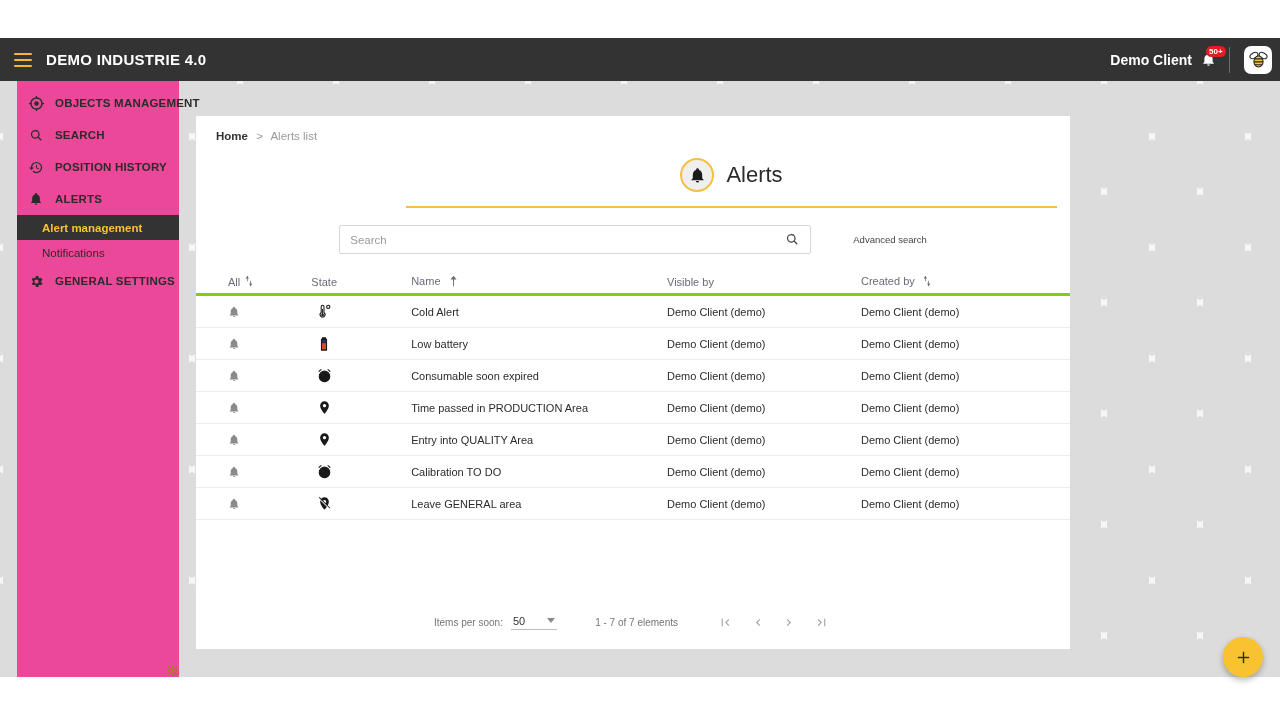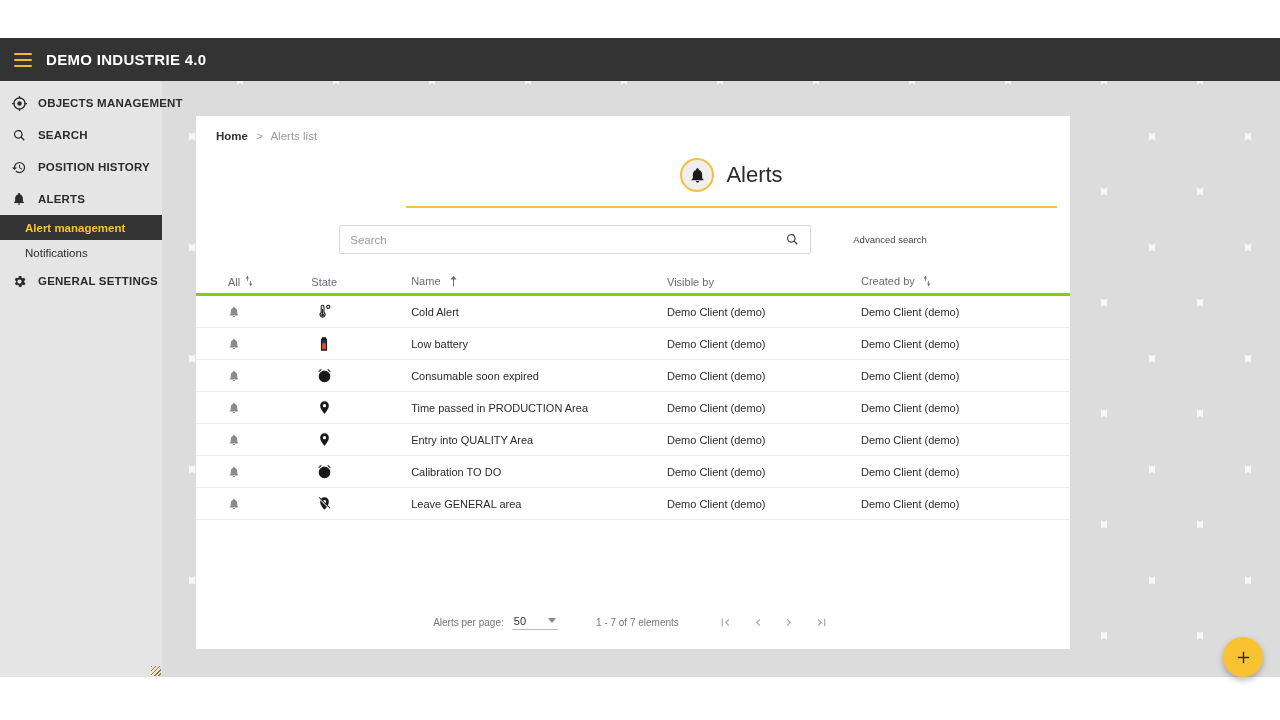--- a/index.html
+++ b/index.html
@@ -48,22 +48,22 @@
     background-color: #f7f7f7;
     background-image:
       repeating-linear-gradient(120deg, #dcdcdc 0 2px, transparent 2px 100%),
       repeating-linear-gradient(60deg, #dcdcdc 0 2px, transparent 2px 100%);
     overflow: hidden;
   }
   .hexbg svg { position: absolute; left:0; top:0; }
 
   
   .sidebar {
-    position: absolute; left: 0; top: 81px; width: 162px; height: 596px;
-    background: #e5e5e5; z-index: 5; padding-top: 6px;
+    position: absolute; left: 17px; top: 81px; width: 162px; height: 596px;
+    background: #ec4899; z-index: 5; padding-top: 6px;
   }
   .nav-item {
     display: flex; align-items: center; height: 32px; padding: 0 10px;
     color: #2b2b2b; cursor: pointer;
   }
   .nav-item .nav-ico {
     width: 18px; height: 18px; display:flex; align-items:center; justify-content:center;
     margin-right: 10px; flex: 0 0 18px;
   }
   .nav-item .nav-ico svg { fill: #2b2b2b; }
@@ -165,20 +165,38 @@
 <div id="app">
 
   <div class="topbar">
     <div class="hamburger">
       <i></i>
         <i></i>
         <i></i>
     </div>
     <div class="brand-title">DEMO INDUSTRIE 4.0</div>
 
+    <div class="topbar-right">
+      <span class="client-name">Demo Client</span>
+      <div class="bell-wrap">
+        <svg width="15" height="15" viewBox="0 0 24 24">
+          <path d="M12 22a2.2 2.2 0 0 0 2.2-2.2H9.8A2.2 2.2 0 0 0 12 22zm6.6-6v-5.2c0-3.2-1.7-5.9-4.7-6.6V3.5a1.9 1.9 0 0 0-3.8 0v.7c-3 .7-4.7 3.4-4.7 6.6V16l-1.9 1.9v.9h17.1v-.9L18.6 16z"></path>
+        </svg>
+        <span class="badge">50+</span>
+      </div>
+      <div class="vdivider"></div>
+      <div class="logo-box">
+        <svg width="21" height="21" viewBox="0 0 32 32">
+          <ellipse cx="9" cy="10" rx="6.5" ry="4" fill="none" stroke="#222" stroke-width="1.6" transform="rotate(-28 9 10)"></ellipse>
+          <ellipse cx="23" cy="10" rx="6.5" ry="4" fill="none" stroke="#222" stroke-width="1.6" transform="rotate(28 23 10)"></ellipse>
+          <ellipse cx="16" cy="19" rx="7" ry="8.4" fill="#f8c231" stroke="#222" stroke-width="1.6"></ellipse>
+          <path d="M9.6 15h12.8M9.2 19.6h13.6M10.8 24h10.4" stroke="#222" stroke-width="1.7" fill="none"></path>
+        </svg>
+      </div>
+    </div>
   </div>
 
   <div class="hexbg">
     <svg width="1280" height="596" viewBox="0 0 1280 596">
       <defs>
         <pattern id="hexp" width="96" height="111" patternUnits="userSpaceOnUse">
           <rect width="96" height="111" fill="#f7f7f7"></rect>
           <g fill="#dcdcdc">
             <polygon points="48,2 93,28 93,82 48,108 3,82 3,28"></polygon>
             <polygon points="0,-53 45,-27 45,27 0,53 -45,27 -45,-27"></polygon>
@@ -437,21 +455,21 @@
             <path d="M4 1.6 21.4 19l-1 1L3 2.6z"></path>
           </svg>
         </div>
         <div class="c-name">Leave GENERAL area</div>
         <div class="c-vis">Demo Client (demo)</div>
         <div class="c-crea">Demo Client (demo)</div>
       </div>
     </div>
 
     <div class="paginator">
-      <span class="ipp-label">Alerts per page:</span>
+      <span class="ipp-label">Items per soon:</span>
       <span class="ipp-select">
         <span class="ipp-val">50</span>
         <span class="caret"></span>
       </span>
       <span class="range">1 - 7 of 7 elements</span>
       <span class="pg-btns">
         <span class="pg-btn">
           <svg width="13" height="13" viewBox="0 0 24 24">
               <path d="M5 5h2v14H5zM17.6 5.6 11.2 12l6.4 6.4 1.4-1.4L14 12l5-5z"></path>
             </svg>

